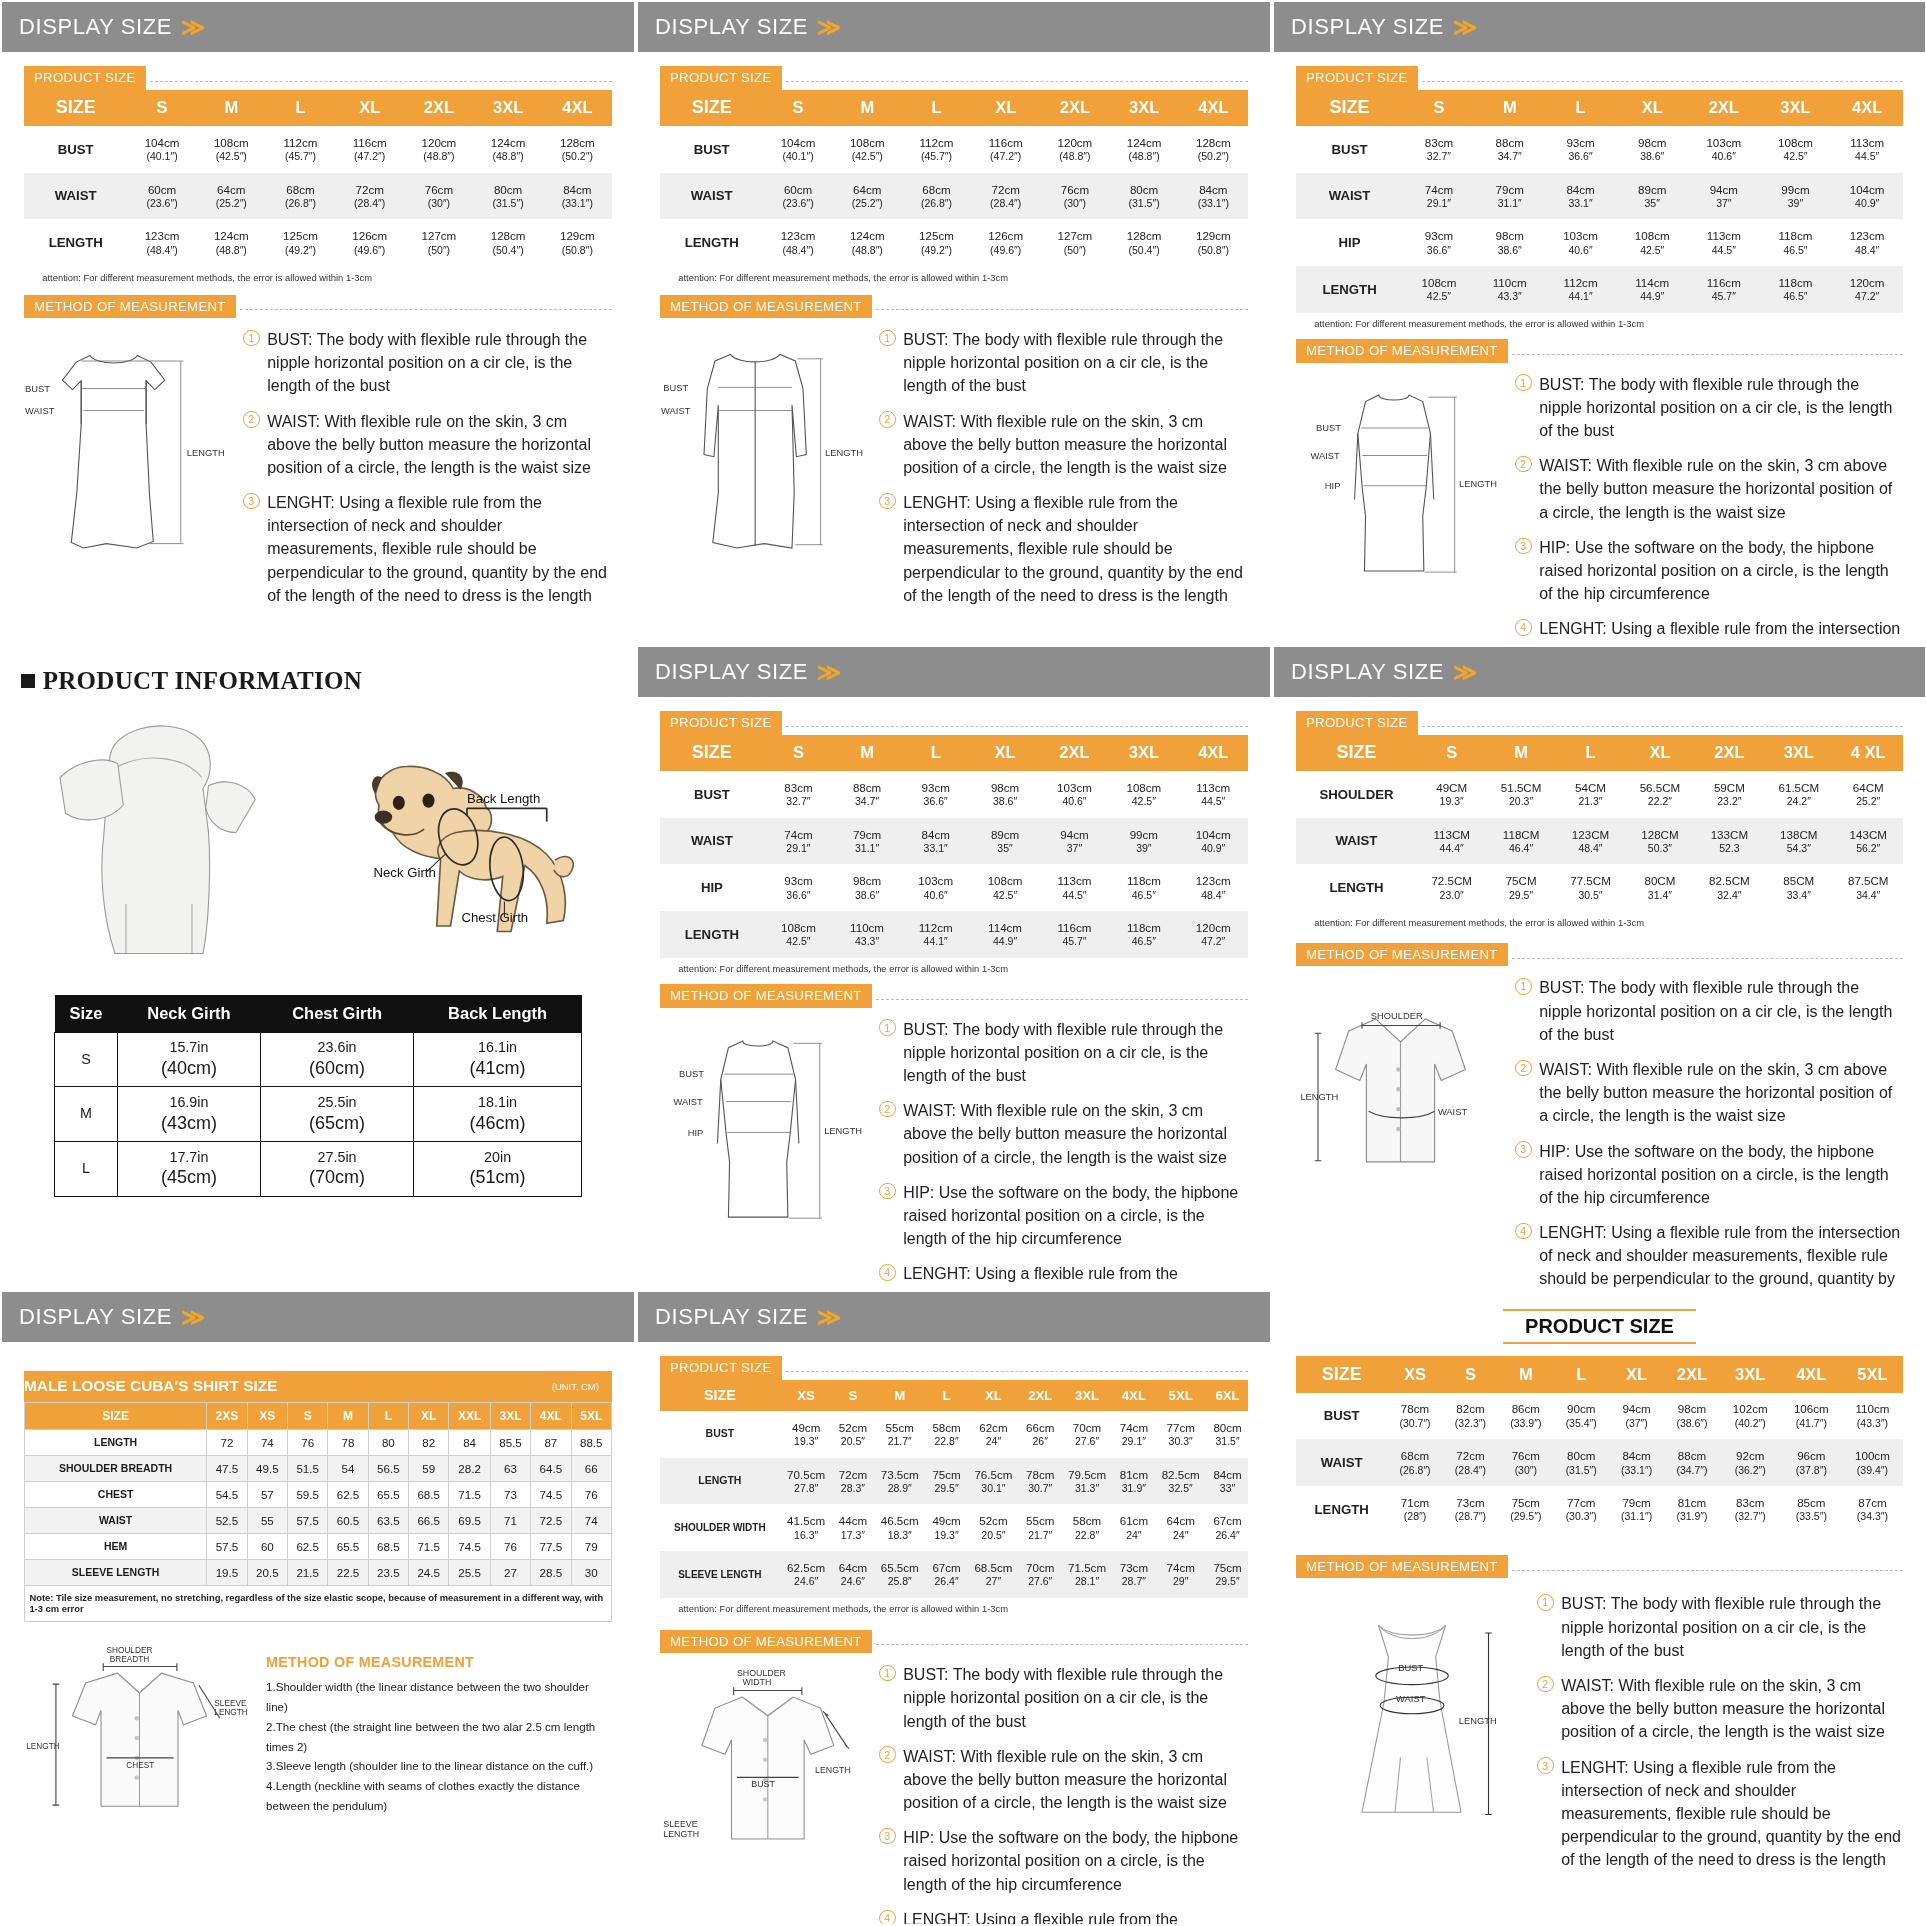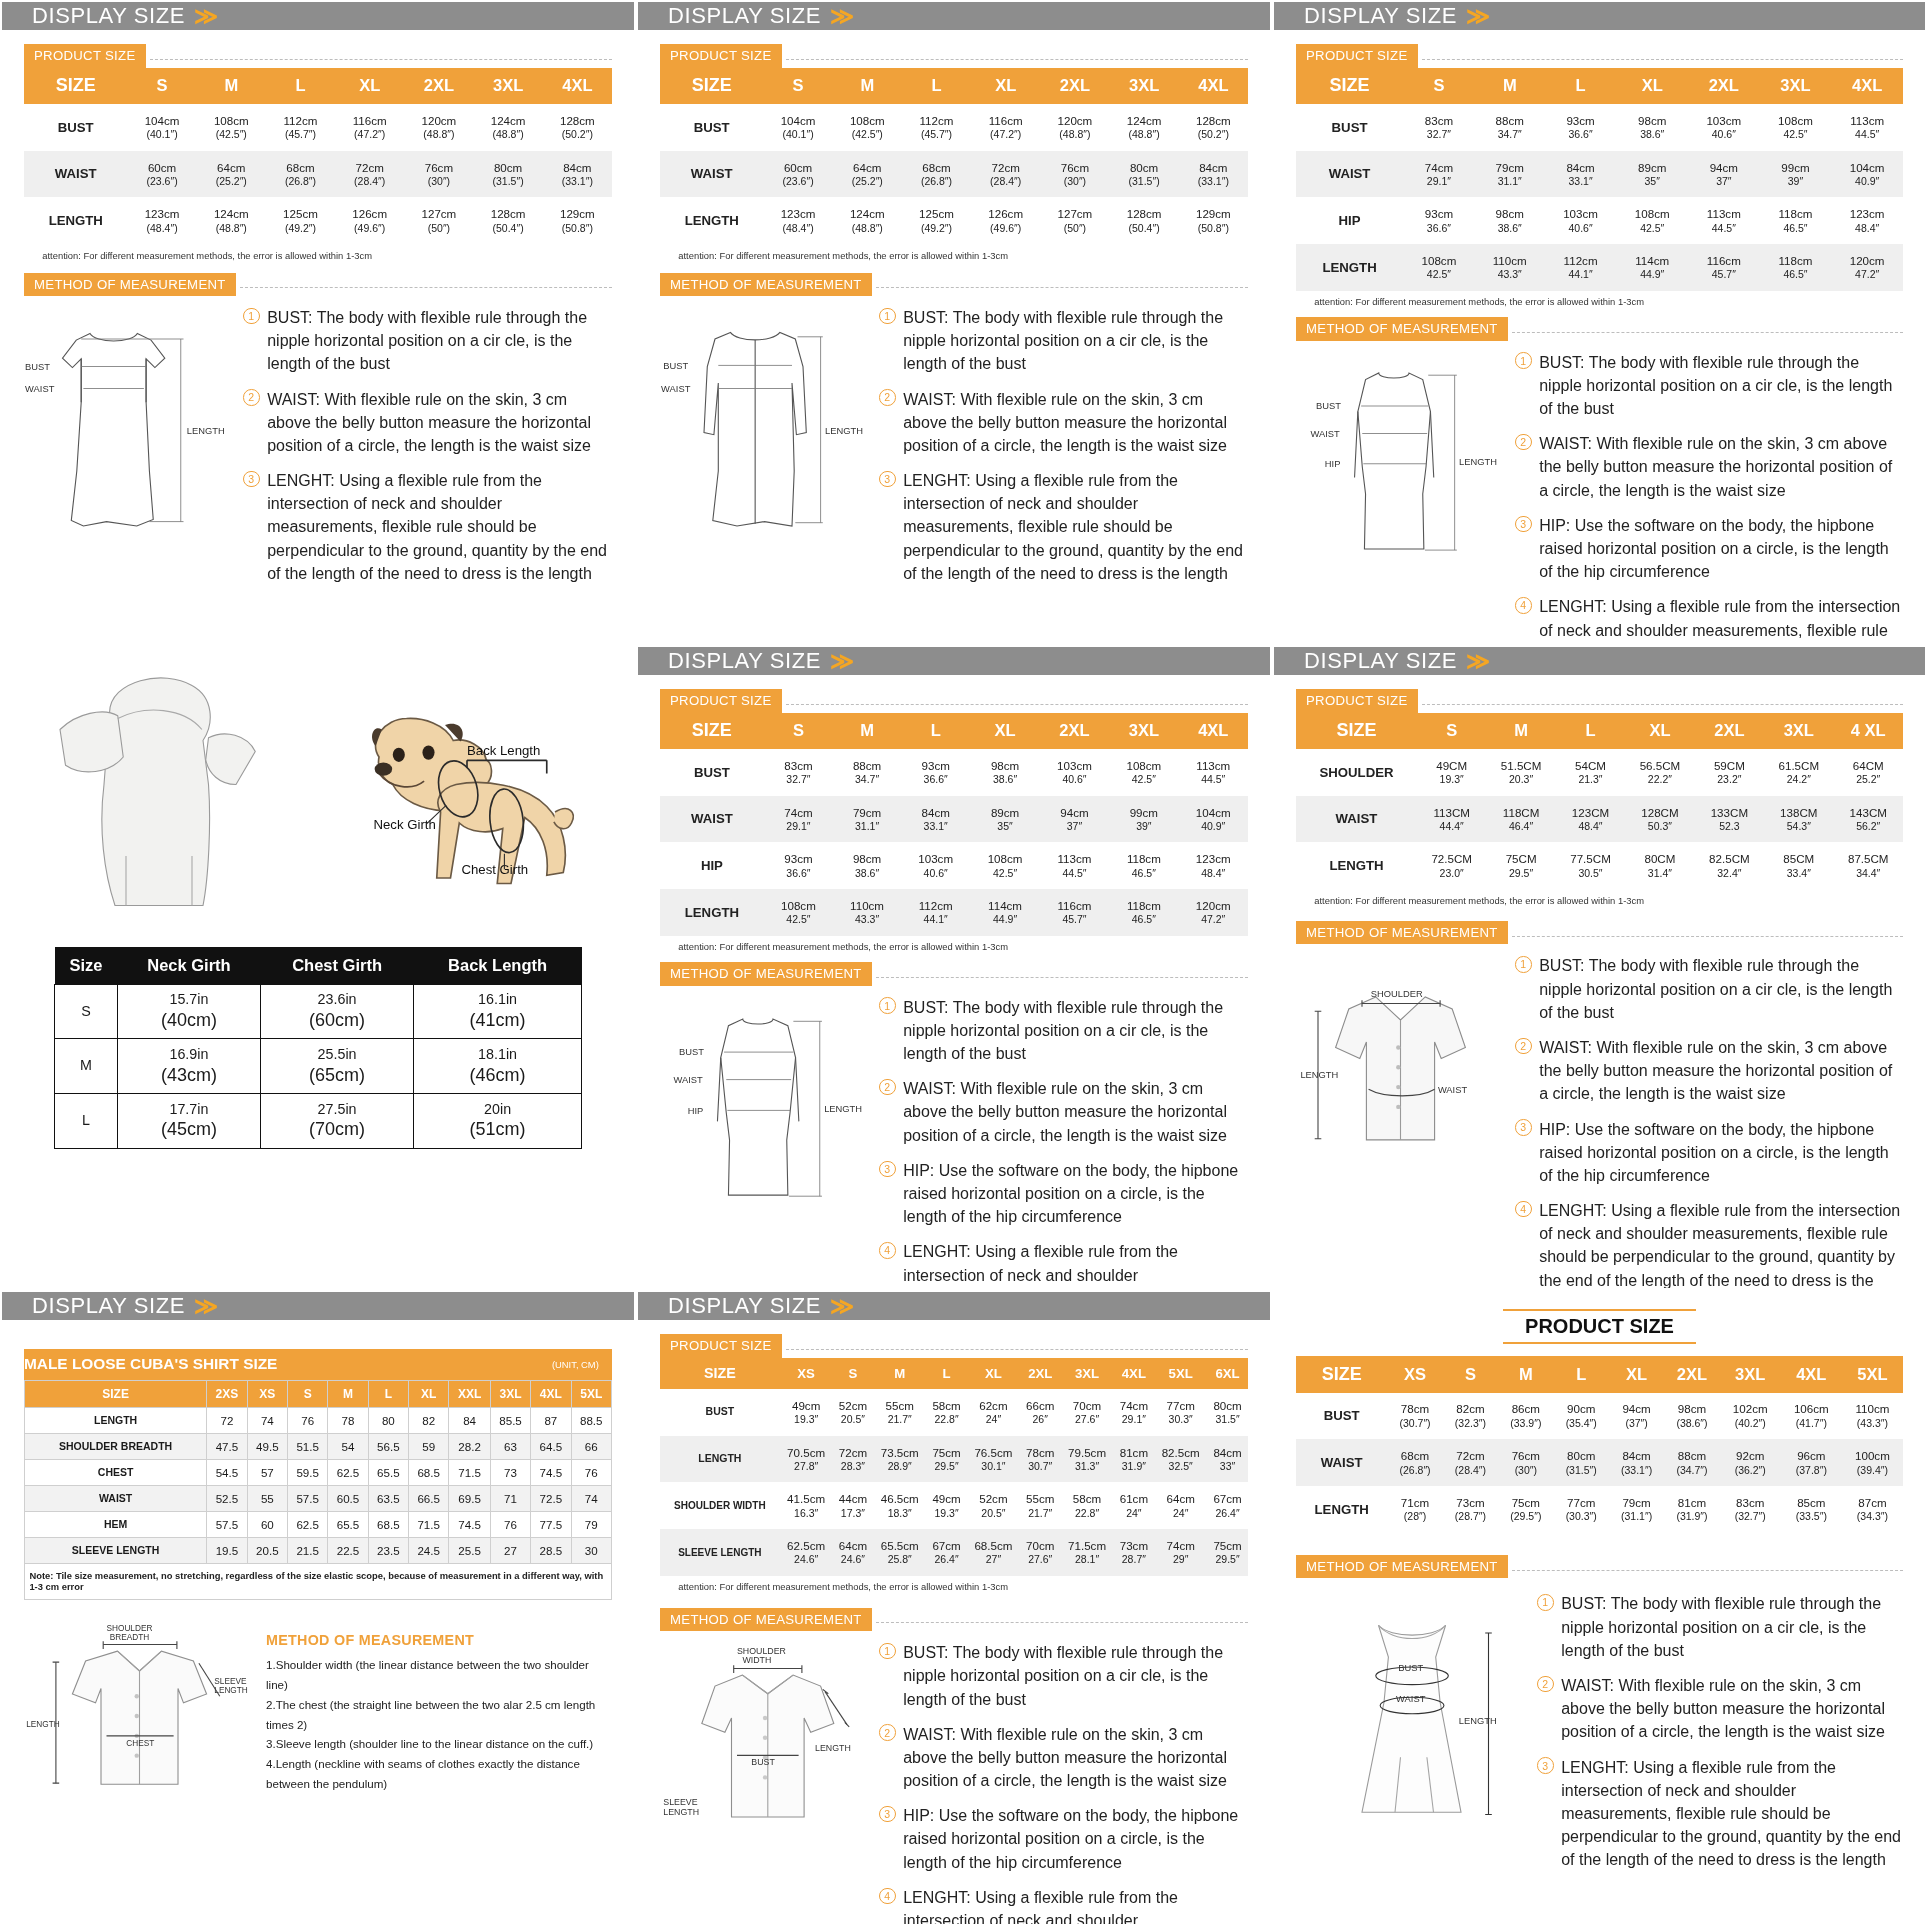--- a/index.html
+++ b/index.html
@@ -15,23 +15,23 @@
     grid-template-columns: 636px 636px 655px;
     grid-template-rows: 645px 645px 636px;
     width: 1926px; height: 1926px;
   }
   .cell { position: relative; overflow: hidden; background:#fff; border: 2.8px solid #fff; }
   .panel { position:absolute; inset:0; background:#fff; }
 
   
   .ds-bar {
     background: #8d8d8d;
-    height: 28px;
+    height: 50px;
     display:flex; align-items:center;
-    padding-left: 30px;
+    padding-left: 17px;
     gap: 8.8px;
   }
   .ds-bar .ds-text {
     color:#fff; font-size: 22px; letter-spacing: 0.6px; font-weight: 400;
   }
   .ds-bar .ds-chev { color:#f5a623; font-size: 23px; font-weight:bold; letter-spacing:-3.3px; }
 
   
   .tag {
     display:inline-block;
@@ -433,20 +433,24 @@
               <div class="mom-text">LENGHT: Using a flexible rule from the intersection of neck and shoulder measurements, flexible rule should be perpendicular to the ground, quantity by the end of the length of the need to dress is the length</div>
             </div>
           </div>
         </div>
       </div>
     </div>
   </div>
 
   <div class="cell">
     <div class="panel">
+      <div class="pi-title">
+        <span class="pi-sq"></span>
+        <span>PRODUCT INFORMATION</span>
+      </div>
 
       <div style="position:relative; height:286px;">
         <svg width="583" height="286" viewBox="0 0 1060 520" style="display:block;margin:0 auto;">
 
           <g fill="#f2f2f0" stroke="#9a9a9a" stroke-width="2">
             <path d="M150 120 C150 60 250 40 300 70 C340 92 340 140 320 170 L330 250 C335 320 330 420 320 470 L160 470 C140 410 130 330 140 250 Z"></path>
             <path d="M60 150 C90 120 140 110 165 125 L175 200 C150 230 100 235 70 215 Z"></path>
             <path d="M330 165 C360 150 400 160 415 190 L380 250 C350 250 330 230 325 205 Z"></path>
           </g>
           <g fill="none" stroke="#a9a9a9" stroke-width="2">

